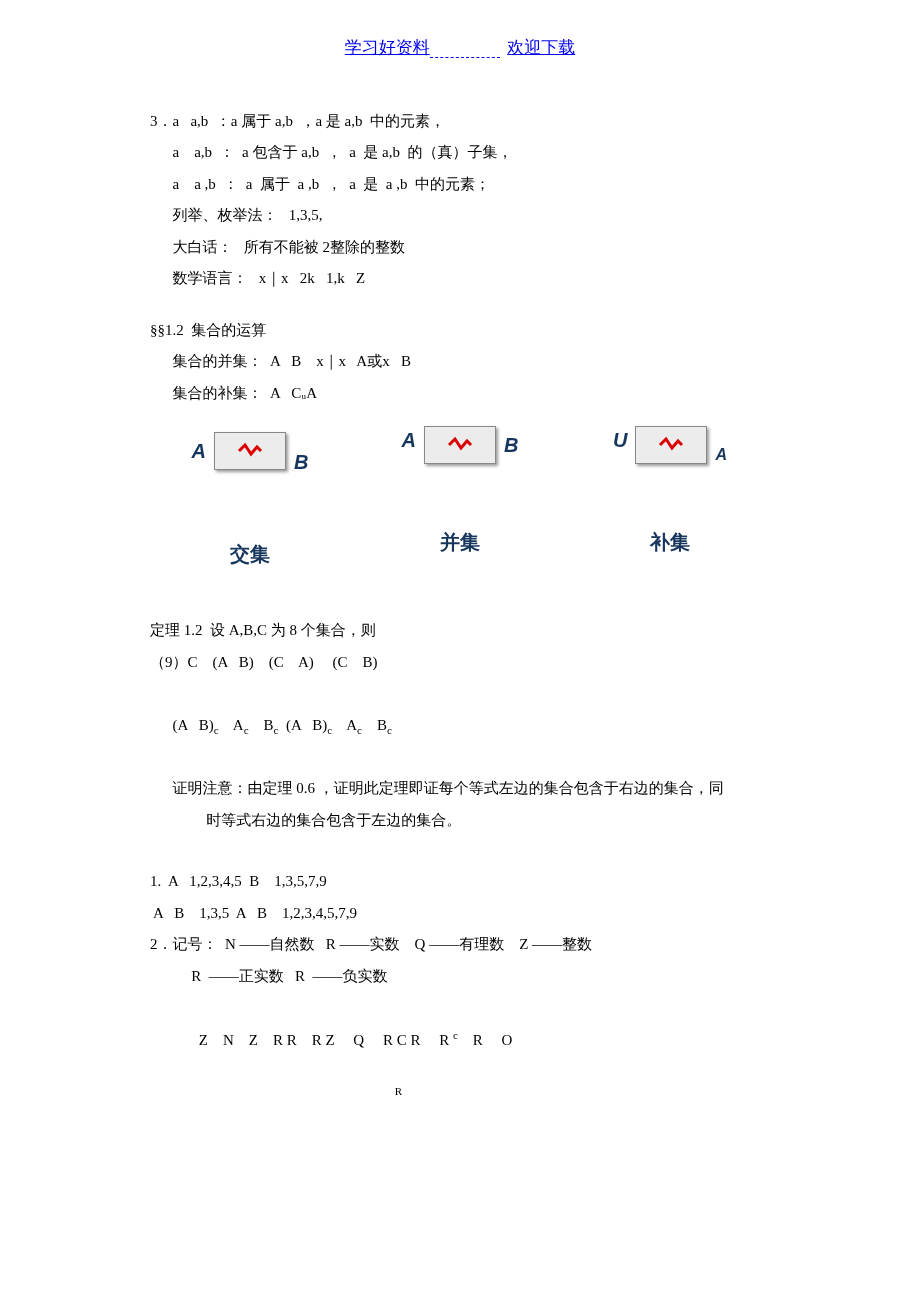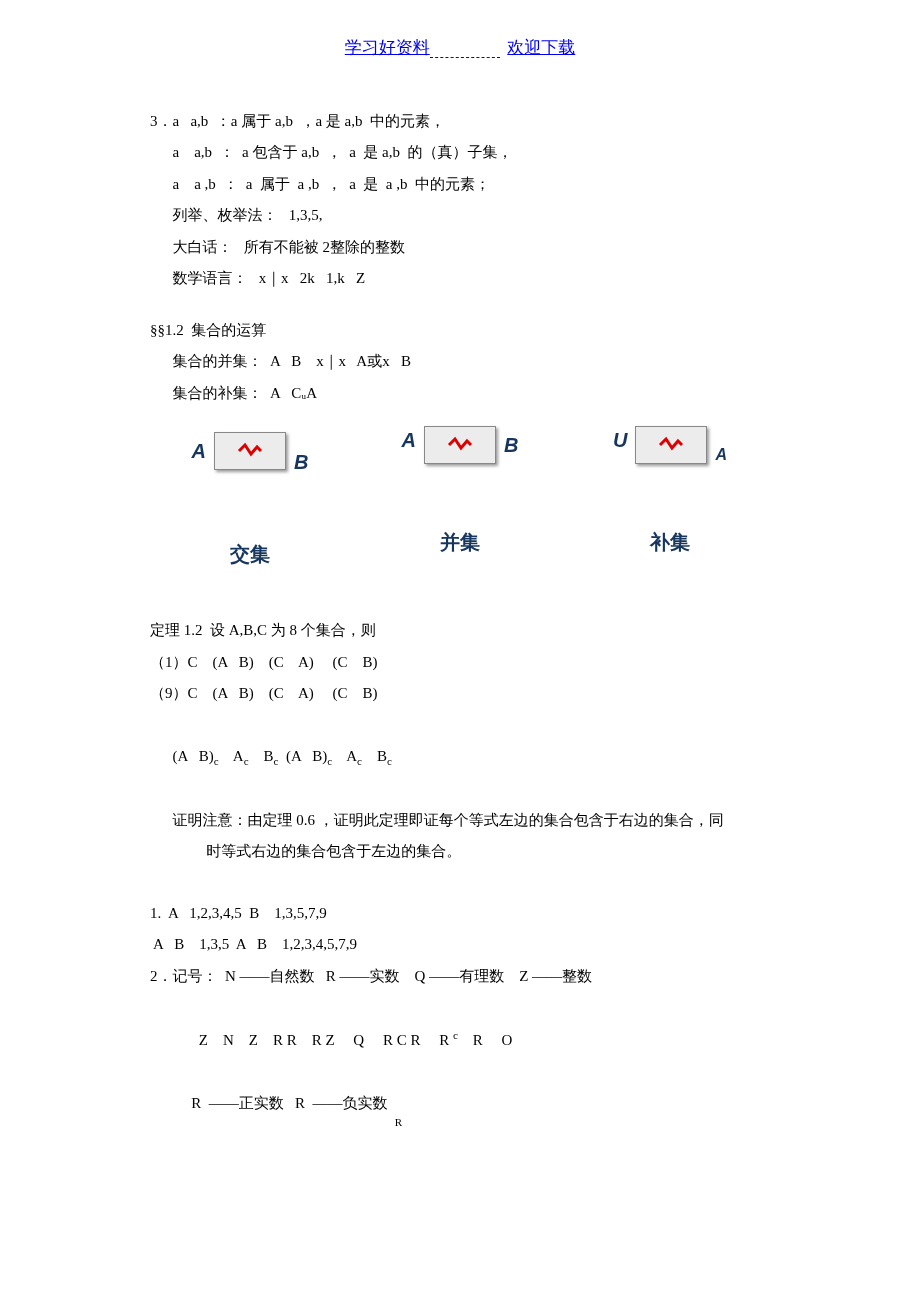--- a/index.html
+++ b/index.html
@@ -73,30 +73,29 @@
               </svg>
             </span>
           <span class="label" style="align-self:flex-end;font-size:16px;margin-top:18px">A</span>
         </div>
         <div class="dtitle">补集</div>
       </div>
     </div>
 
     <div style="height:20px"></div>
     <div class="line">定理 1.2  设 A,B,C 为 8 个集合，则</div>
-    <div class="line">（1）C    (A   B)    (C    A)     (C    B)</div>
     <div class="line">（9）C    (A   B)    (C    A)     (C    B)</div>
     <div class="line">
       <span>(A   B)</span><span class="sub">c</span><span>    A</span><span class="sub">c</span><span>    B</span><span class="sub">c</span><span>  (A   B)</span><span class="sub">c</span><span>    A</span><span class="sub">c</span><span>    B</span><span class="sub">c</span>
     </div>
     <div class="line">      证明注意：由定理 0.6 ，证明此定理即证每个等式左边的集合包含于右边的集合，同</div>
     <div class="line">               时等式右边的集合包含于左边的集合。</div>
     <div style="height:30px"></div>
     <div class="line">1.  A   1,2,3,4,5  B    1,3,5,7,9</div>
     <div class="line"> A   B    1,3,5  A   B    1,2,3,4,5,7,9</div>
     <div class="line">2．记号：  N ——自然数   R ——实数    Q ——有理数    Z ——整数</div>
+    <div class="line">           R  ——正实数   R  ——负实数</div>
     <div class="line">
       <span>       Z    N    Z    R R    R Z     Q     R C R     R </span><span class="sup">c</span><span>    R     O</span>
     </div>
-    <div class="line">           R  ——正实数   R  ——负实数</div>
     <div class="line" style="line-height:0.6;font-size:11px"><span>                                                                                         </span><span>R</span></div>
   </div>
 </div>
 
 </body></html>

